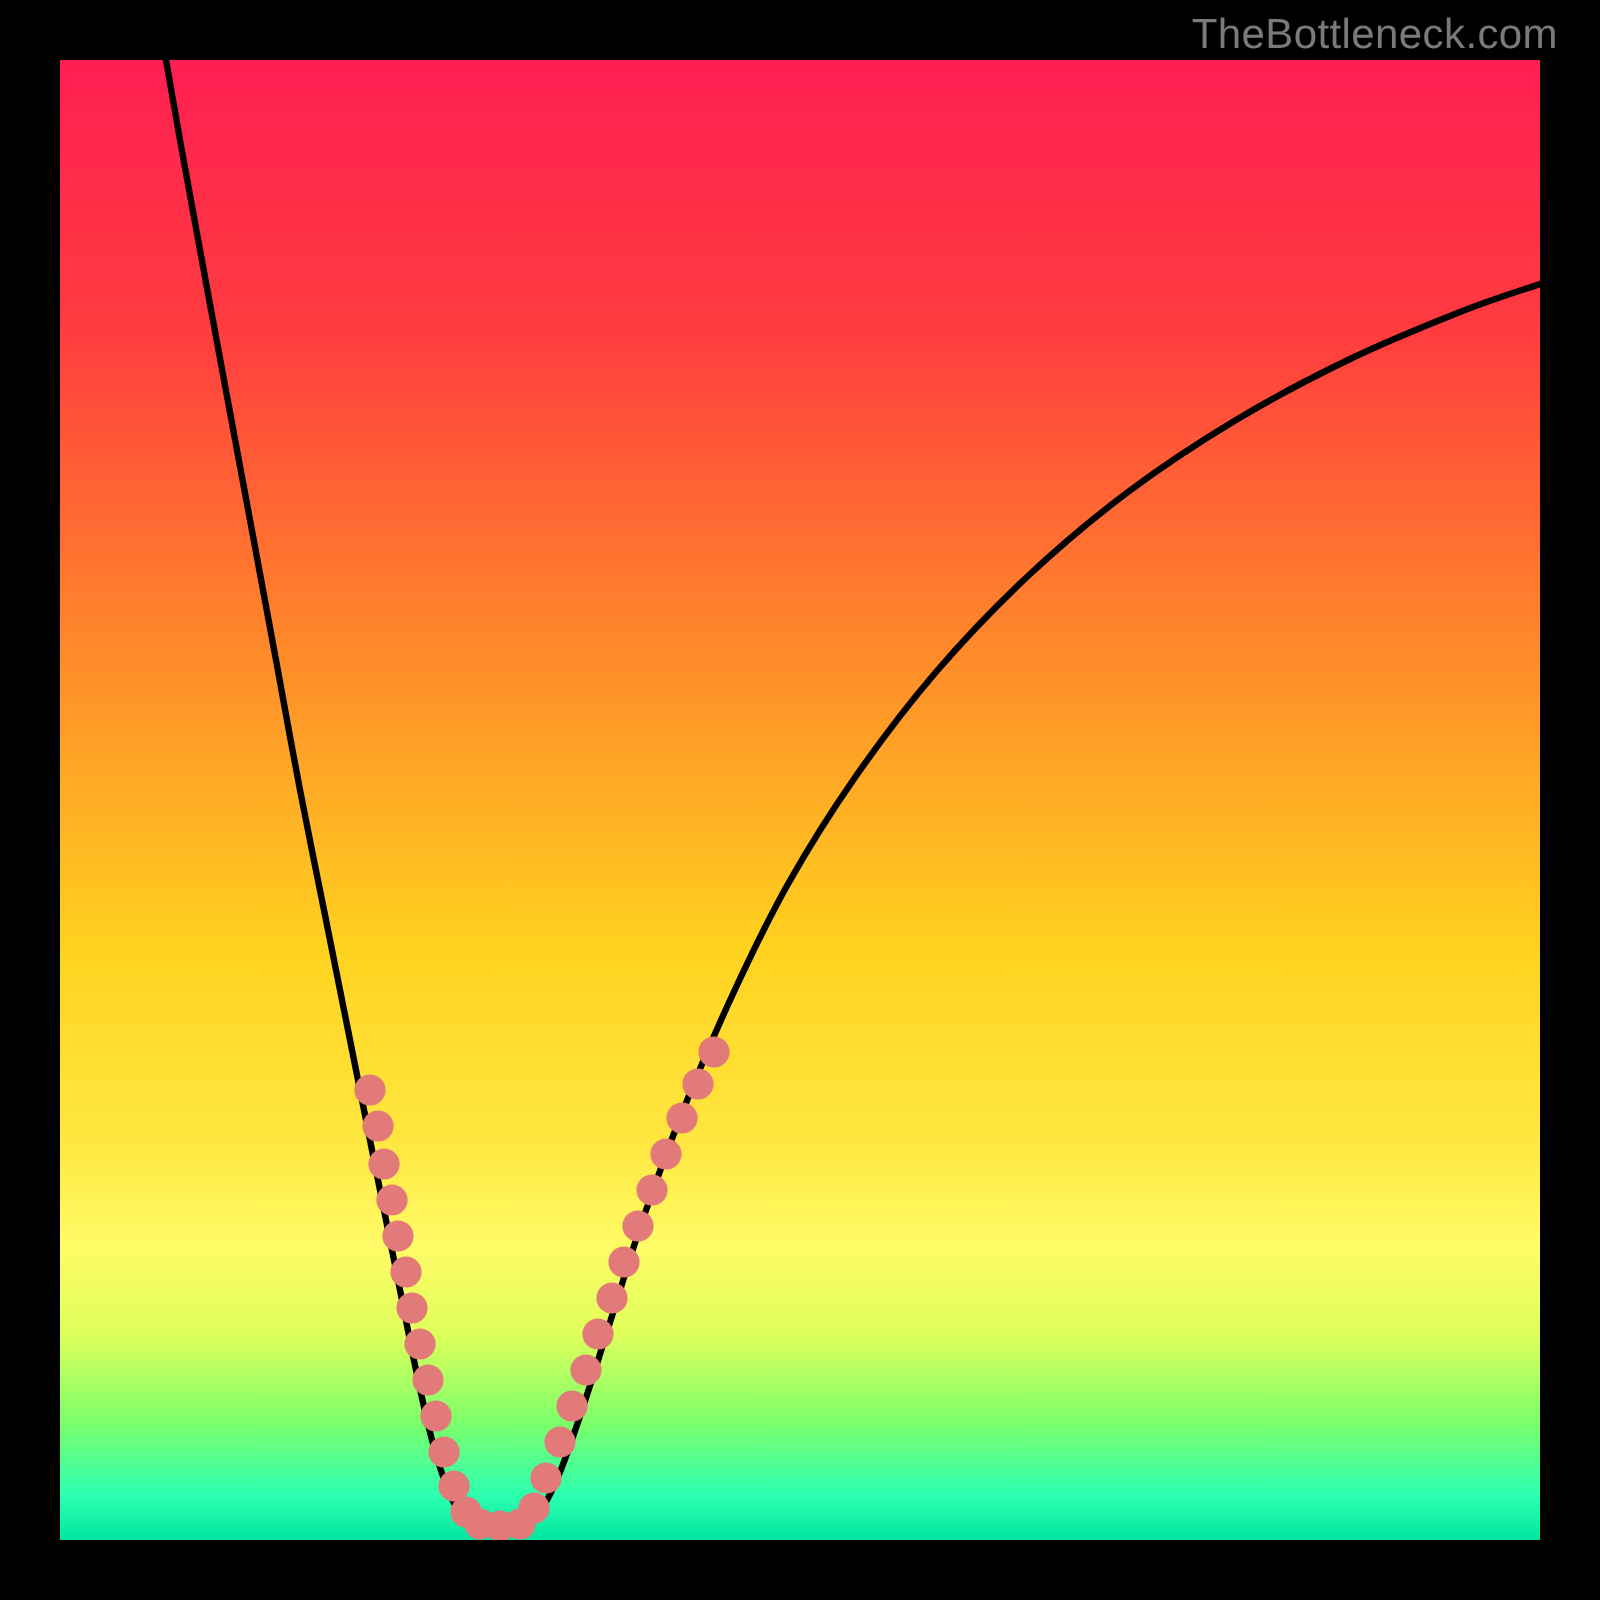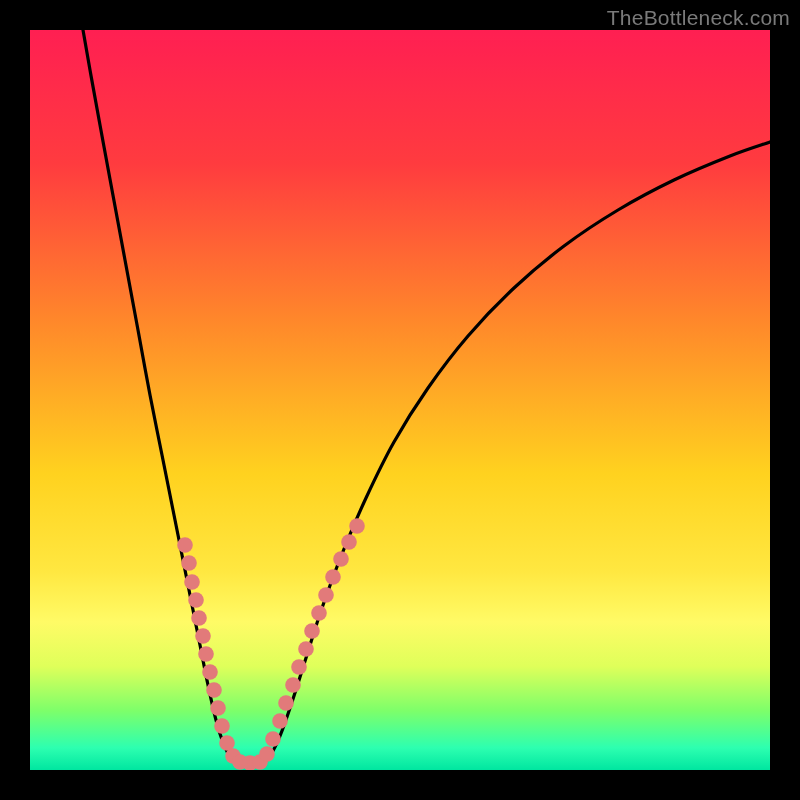--- a/index.html
+++ b/index.html
@@ -20,21 +20,21 @@
     position: absolute;
     left: 30px;
     top: 30px;
     width: 740px;
     height: 740px;
     overflow: hidden;
   }
   .watermark {
     position: absolute;
     top: 6px;
-    right: 10px;
+    right: 21px;
     color: #7a7a7a;
     font-size: 21px;
     font-weight: 500;
     letter-spacing: 0.2px;
     z-index: 20;
   }
   svg {
     display: block;
   }
 </style>

